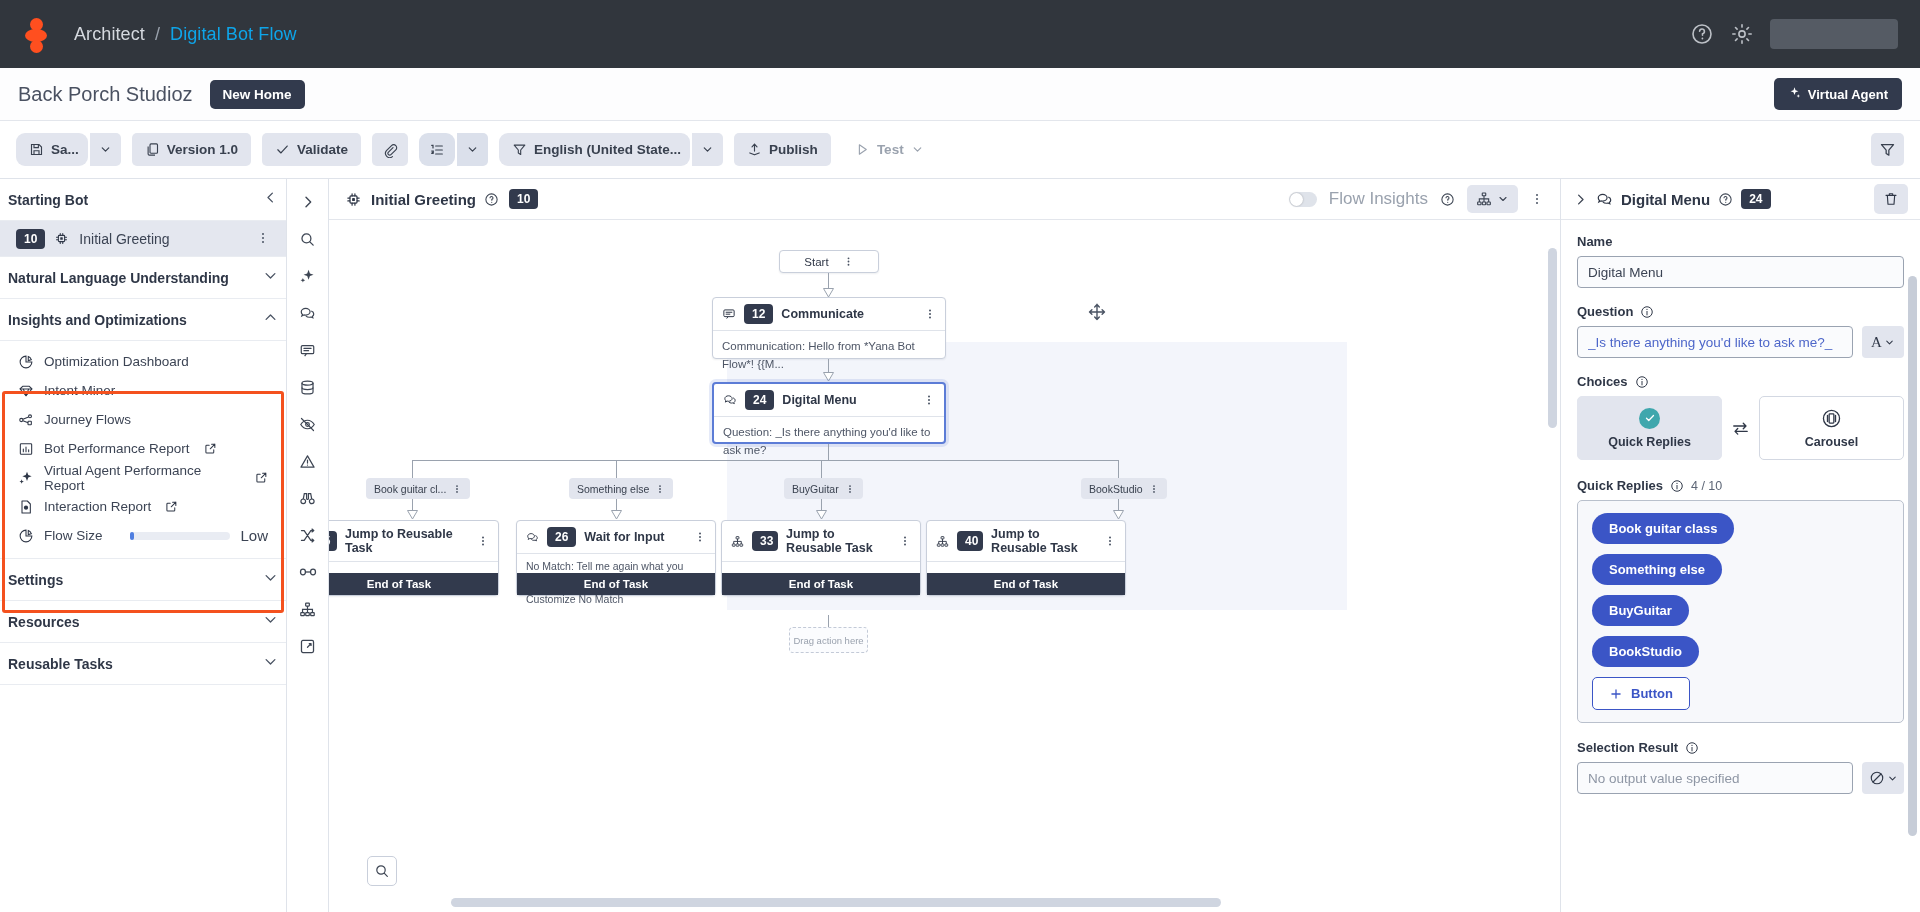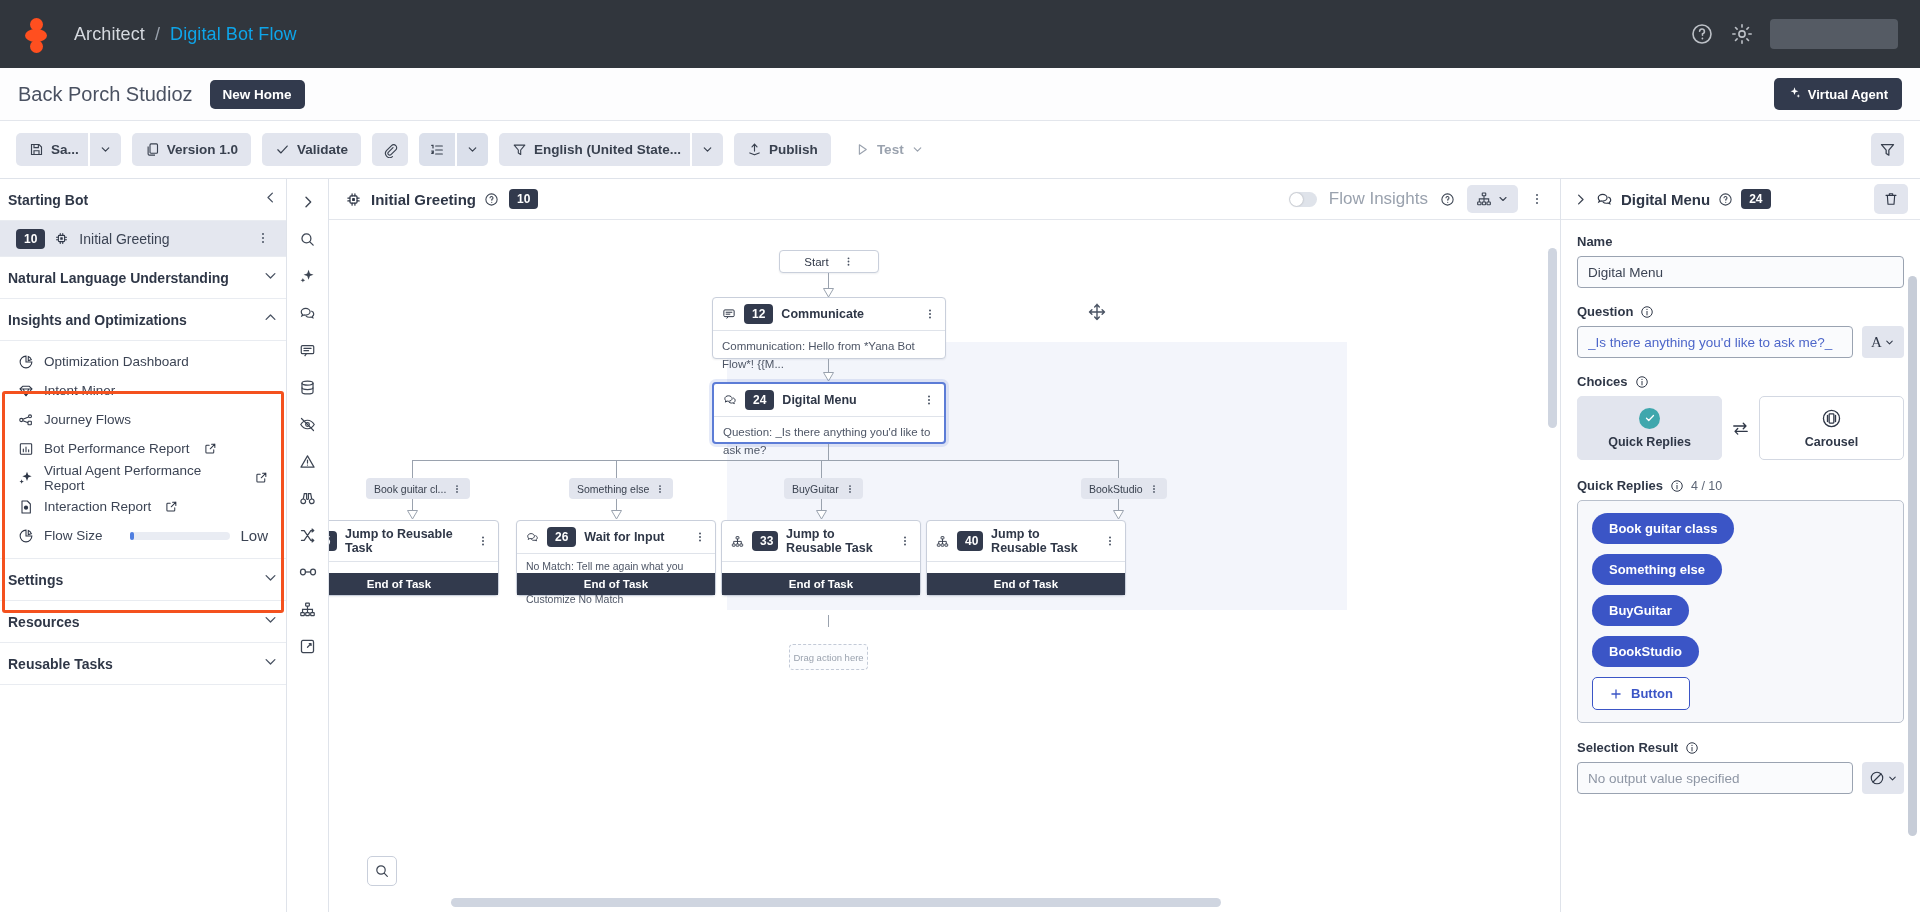--- a/index.html
+++ b/index.html
@@ -47,21 +47,21 @@
   
   .toolbar {
     height: 58px; flex: 0 0 58px; display: flex; align-items: center; gap: 11px;
     padding: 0 16px; background: #fff; border-bottom: 1px solid #dfe3ea;
   }
   .tb {
     height: 33px; background: #e2e5ee; border: none; border-radius: 5px; display: flex;
     align-items: center; gap: 7px; padding: 0 13px; color: #39414f; font-size: 13.5px;
     font-weight: bold; cursor: pointer; white-space: nowrap;
   }
-  .tb.split { border-top-right-radius: 0; border-bottom-right-radius: 0; padding-right: 9px; }
+  .tb.split { border-top-right-radius: 0; border-bottom-right-radius: 0; padding-right: 9px; border-radius: 9px; }
   .tb.caret { border-top-left-radius: 0; border-bottom-left-radius: 0; padding: 0 9px; margin-left: 2px; }
   .tb.icononly { padding: 0 10px; }
   .tb.ghost { background: transparent; color: #9aa2ae; }
   .tb.active { background: #dbe0eb; }
   .tb-group { display: flex; align-items: center; }
   .tb svg { flex: 0 0 auto; }
   .toolbar-right { margin-left: auto; display: flex; align-items: center; gap: 10px; }
   .searchbox {
     width: 222px; height: 33px; border: 1px solid #aeb5c2; border-radius: 5px; background: #fff;
     display: flex; align-items: center; gap: 8px; padding: 0 11px;
@@ -866,21 +866,21 @@
                   <circle cx="12" cy="12" r="2"></circle>
                   <circle cx="12" cy="19" r="2"></circle>
                 </svg>
             </span>
           </div>
           <div class="node-body">Task: BookStudio</div>
           <div class="node-foot" style="position:absolute;bottom:0;left:0;right:0">End of Task</div>
         </div>
 
         <div class="edge" style="left:499px; top:395px; width:1px; height:12px;"></div>
-        <div class="dragzone" style="left:460px; top:424px;">Drag action here</div>
+        <div class="dragzone" style="left:460px; top:407px;">Drag action here</div>
 
         <svg style="position:absolute;left:758px;top:82px" width="20" height="20" fill="none" stroke="#4a5363" stroke-width="1.4">
           <path d="M10 2.5v15M2.5 10h15M10 2.5l-2.3 2.4M10 2.5l2.3 2.4M10 17.5l-2.3-2.4M10 17.5l2.3-2.4M2.5 10l2.4-2.3M2.5 10l2.4 2.3M17.5 10l-2.4-2.3M17.5 10l-2.4 2.3" stroke-linecap="round"></path>
         </svg>
 
         <div class="zoom-find">
           <svg width="16" height="16" viewBox="0 0 24 24" fill="none" stroke="#3d4553" stroke-width="1.8">
               <circle cx="10.5" cy="10.5" r="6.3"></circle>
               <path d="M15.3 15.3L20 20" stroke-linecap="round"></path>
             </svg>

